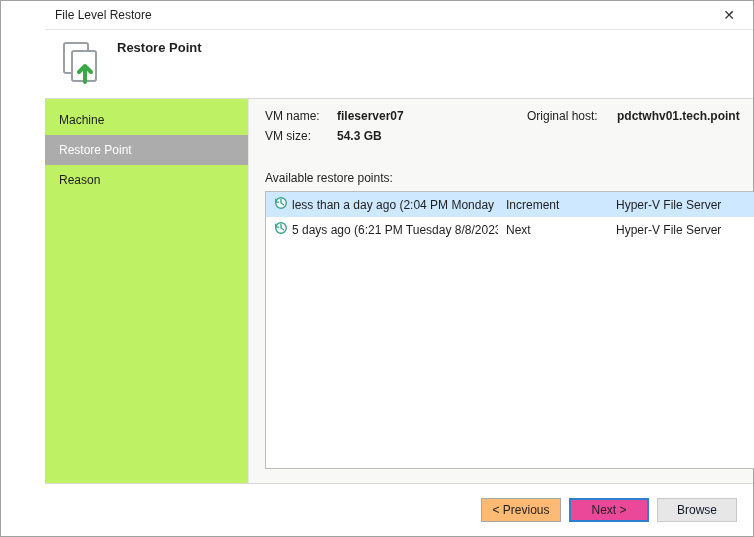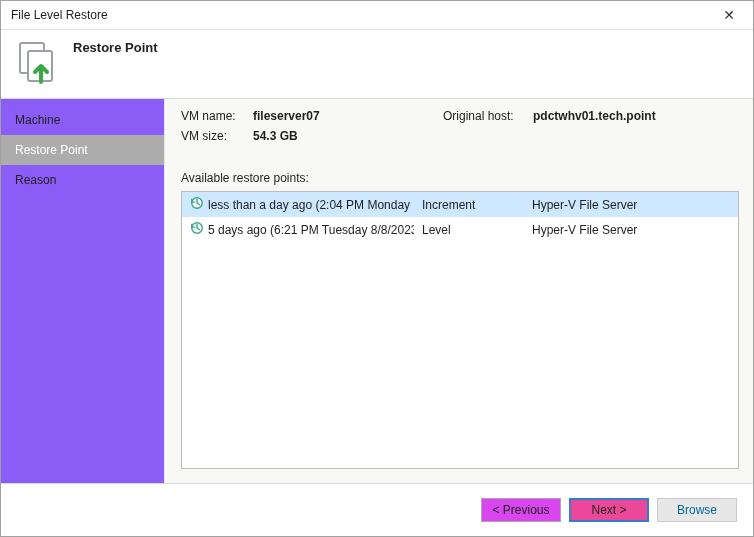--- a/index.html
+++ b/index.html
@@ -10,20 +10,21 @@
     color: #1f1f1f;
     background: #fff;
   }
   .window {
     width: 754px;
     height: 537px;
     border: 1px solid #a1a1a1;
     background: #fff;
     display: flex;
     flex-direction: column;
+    padding-left: 44px;
   }
   .titlebar {
     display: flex;
     align-items: center;
     padding: 6px 8px 6px 10px;
     border-bottom: 1px solid #e5e5e5;
   }
   .titlebar .title { flex: 1; }
   .close-x {
     width: 32px; text-align: center;
@@ -43,23 +44,23 @@
   .header p { margin: 0; font-size: 12px; color: #222; }
 
   .body {
     flex: 1;
     display: flex;
     background: #f8f8f6;
     border-bottom: 1px solid #d9d9d9;
     min-height: 0;
   }
   .sidebar {
-    width: 164px;
+    width: 204px;
     flex: none;
-    background: #8b5cf6;
+    background: #bef264;
     border-right: 1px solid #e6e6e3;
     padding-top: 6px;
   }
   .side-item {
     padding: 8px 14px;
     font-size: 12px;
     color: #222;
     cursor: default;
   }
   .side-item.selected {
@@ -133,26 +134,26 @@
     gap: 8px;
     padding: 14px 16px;
     background: #fff;
   }
   .btn {
     min-width: 80px;
     height: 24px;
     font: inherit;
     padding: 0 10px;
     border: 1px solid #a8a8a8;
-    background: #d946ef;
+    background: #fdba74;
     color: #222;
     cursor: default;
   }
   .btn.default { border: 2px solid #2f7fd0; background: #ec4899; }
-  .btn:disabled { color: #0369a1; background: #e7e7e7; border-color: #c9c9c9; }
+  .btn:disabled { color: #0f172a; background: #e7e7e7; border-color: #c9c9c9; }
 </style>
 </head>
 <body>
 
 <div class="window">
 
   <div class="titlebar">
     <span class="title">File Level Restore</span>
     <span class="close-x">✕</span>
   </div>
@@ -208,21 +209,21 @@
             </div>
             <div class="trow">
               <div class="tcell">
                 <span><svg class="rp-icon" viewBox="0 0 16 16">
                     <circle cx="8" cy="8" r="6" fill="#fff" stroke="#3aa58a" stroke-width="1.6"></circle>
                     <path d="M8 4 V8 L11 10" stroke="#3aa58a" stroke-width="1.6" fill="none" stroke-linecap="round"></path>
                     <path d="M2 3 L2 7 L6 7" stroke="#3aa58a" stroke-width="1.6" fill="none"></path>
                   </svg></span>
                 <span>5 days ago (6:21 PM Tuesday 8/8/2023)</span>
               </div>
-              <div class="tcell">Level</div>
+              <div class="tcell">Next</div>
               <div class="tcell">Hyper-V File Server</div>
               <div class="tcell"></div>
             </div>
           </div>
       </div>
     </div>
   </div>
 
   <div class="footer">
     <button class="btn">&lt; Previous</button>

